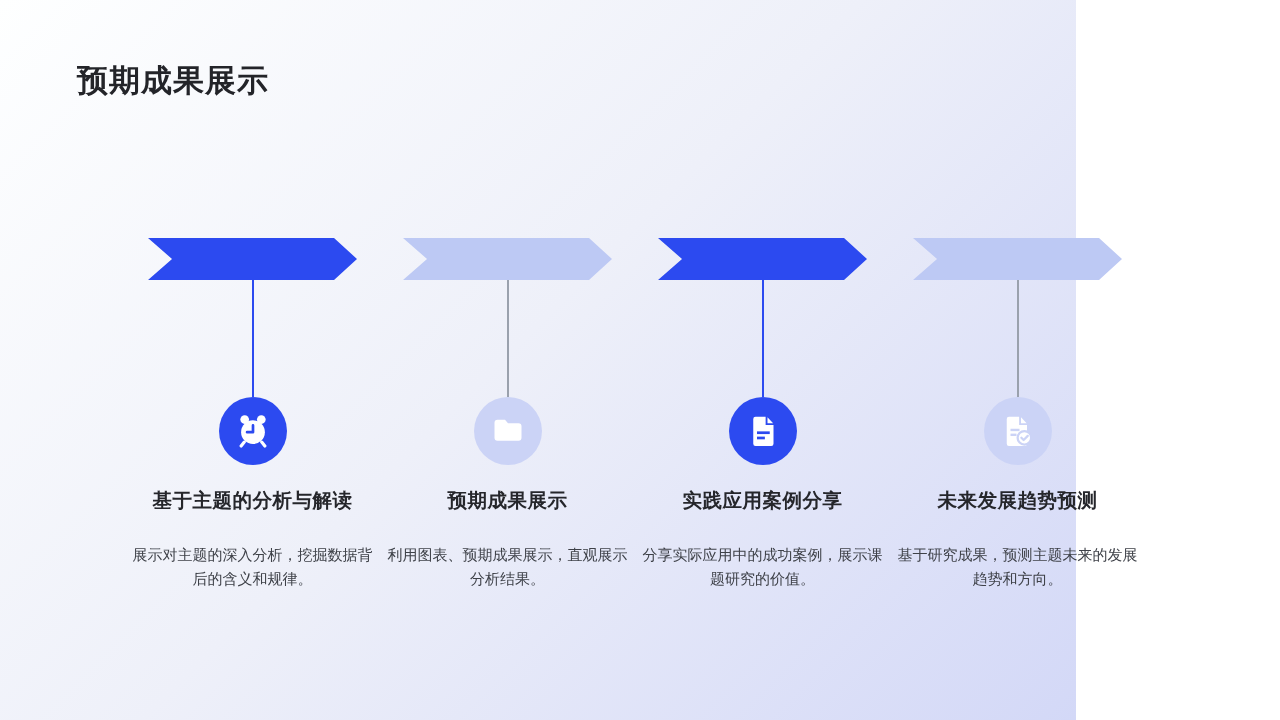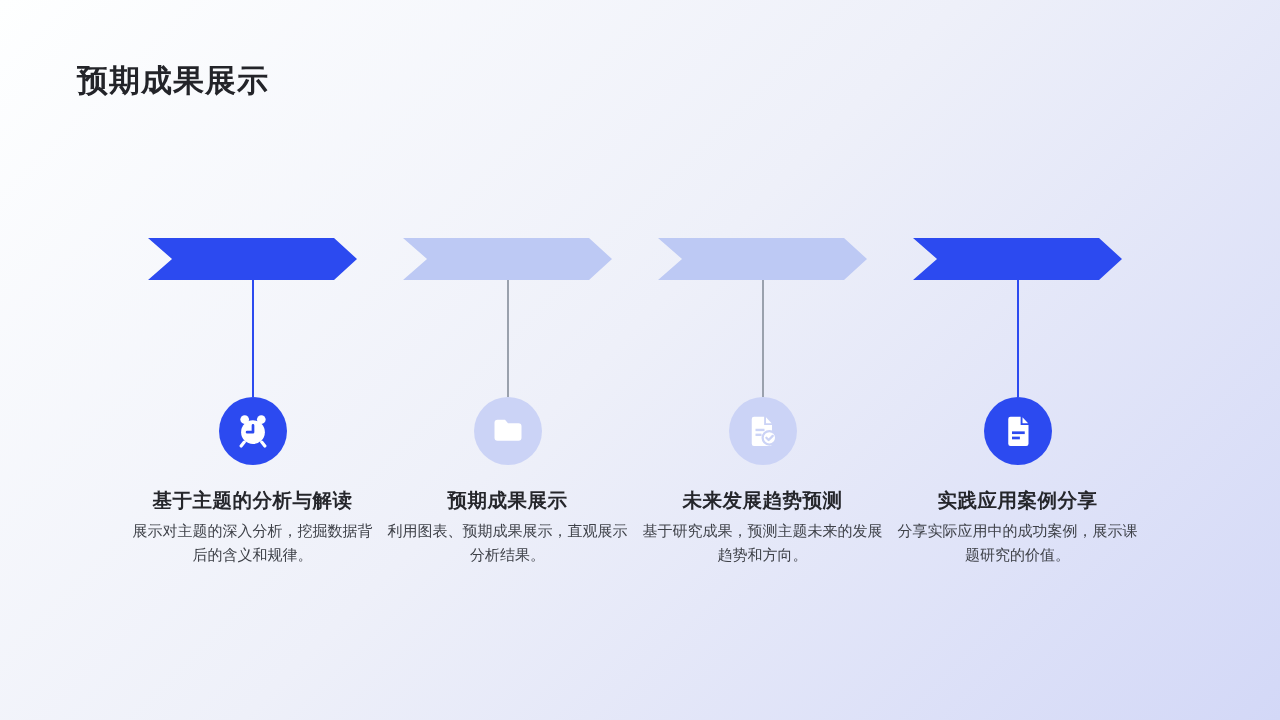--- a/index.html
+++ b/index.html
@@ -7,21 +7,21 @@
     padding: 0;
   }
   body {
     width: 1280px;
     height: 720px;
     overflow: hidden;
     font-family: "Liberation Sans", "DejaVu Sans", sans-serif;
   }
   .slide {
     position: relative;
-    width: 1280px;
+    width: 1076px;
     height: 720px;
     background: linear-gradient(135deg, #feffff 0%, #eef0f9 48%, #d3d8f7 100%);
   }
   .slide-title {
     position: absolute;
     left: 77px;
     top: 62px;
     font-size: 31px;
     line-height: 38px;
     font-weight: 800;
@@ -75,21 +75,21 @@
   .tl-title {
     margin-top: 22px;
     font-size: 19.5px;
     line-height: 26px;
     font-weight: 700;
     color: #25262b;
     text-align: center;
     letter-spacing: 0.5px;
   }
   .tl-desc {
-    margin-top: 6px;
+    margin-top: 30px;
     width: 240px;
     font-size: 15px;
     line-height: 24px;
     color: #3e4148;
     text-align: center;
   }
 </style>
 </head>
 <body>
 
@@ -120,46 +120,46 @@
       <div class="connector"></div>
       <div class="icon-circle">
         <svg width="36" height="36" viewBox="0 0 48 48">
           <path class="icon-white-fill" d="M6 13 q0 -4 4 -4 h10 l4 4.5 h14 q4 0 4 4 v15.5 q0 4 -4 4 H10 q-4 0 -4 -4 z"></path>
         </svg>
       </div>
       <div class="tl-title">预期成果展示</div>
       <div class="tl-desc">利用图表、预期成果展示，直观展示分析结果。</div>
     </div>
 
+    <div class="tl-col blue">
+      <div class="arrow"></div>
+      <div class="connector"></div>
+      <div class="icon-circle">
+        <svg width="36" height="36" viewBox="0 0 48 48">
+          <path class="icon-white-fill" d="M14 5 h13.5 v11 h10.5 v25 q0 3 -3 3 H14 q-3 0 -3 -3 V8 q0 -3 3 -3 z"></path>
+          <path class="icon-white-fill" d="M30 5.5 l7.5 8 h-7.5 z"></path>
+          <rect class="icon-accent-fill" x="16" y="24.5" width="17" height="3.6"></rect>
+          <rect class="icon-accent-fill" x="16" y="31.5" width="10.5" height="3.6"></rect>
+        </svg>
+      </div>
+      <div class="tl-title">实践应用案例分享</div>
+      <div class="tl-desc">分享实际应用中的成功案例，展示课题研究的价值。</div>
+    </div>
+
     <div class="tl-col light">
       <div class="arrow"></div>
       <div class="connector"></div>
       <div class="icon-circle">
         <svg width="36" height="36" viewBox="0 0 48 48">
           <path class="icon-white-fill" d="M12 5 h13.5 v11 h10.5 v25 q0 3 -3 3 H12 q-3 0 -3 -3 V8 q0 -3 3 -3 z"></path>
           <path class="icon-white-fill" d="M28 5.5 l7.5 8 h-7.5 z"></path>
           <rect class="icon-accent-fill" x="14" y="21" width="12" height="3.2"></rect>
           <rect class="icon-accent-fill" x="14" y="27.5" width="8" height="3.2"></rect>
           <circle class="icon-white-fill badge-ring" cx="32.5" cy="33" r="9" stroke-width="3"></circle>
           <path class="icon-accent-stroke" d="M28.5 33 l3 3 l5.5 -5.5" stroke-width="3" stroke-linecap="round" stroke-linejoin="round"></path>
         </svg>
       </div>
       <div class="tl-title">未来发展趋势预测</div>
       <div class="tl-desc">基于研究成果，预测主题未来的发展趋势和方向。</div>
     </div>
 
-    <div class="tl-col blue">
-      <div class="arrow"></div>
-      <div class="connector"></div>
-      <div class="icon-circle">
-        <svg width="36" height="36" viewBox="0 0 48 48">
-          <path class="icon-white-fill" d="M14 5 h13.5 v11 h10.5 v25 q0 3 -3 3 H14 q-3 0 -3 -3 V8 q0 -3 3 -3 z"></path>
-          <path class="icon-white-fill" d="M30 5.5 l7.5 8 h-7.5 z"></path>
-          <rect class="icon-accent-fill" x="16" y="24.5" width="17" height="3.6"></rect>
-          <rect class="icon-accent-fill" x="16" y="31.5" width="10.5" height="3.6"></rect>
-        </svg>
-      </div>
-      <div class="tl-title">实践应用案例分享</div>
-      <div class="tl-desc">分享实际应用中的成功案例，展示课题研究的价值。</div>
-    </div>
-
   </div>
 </div>
 
 </body></html>

